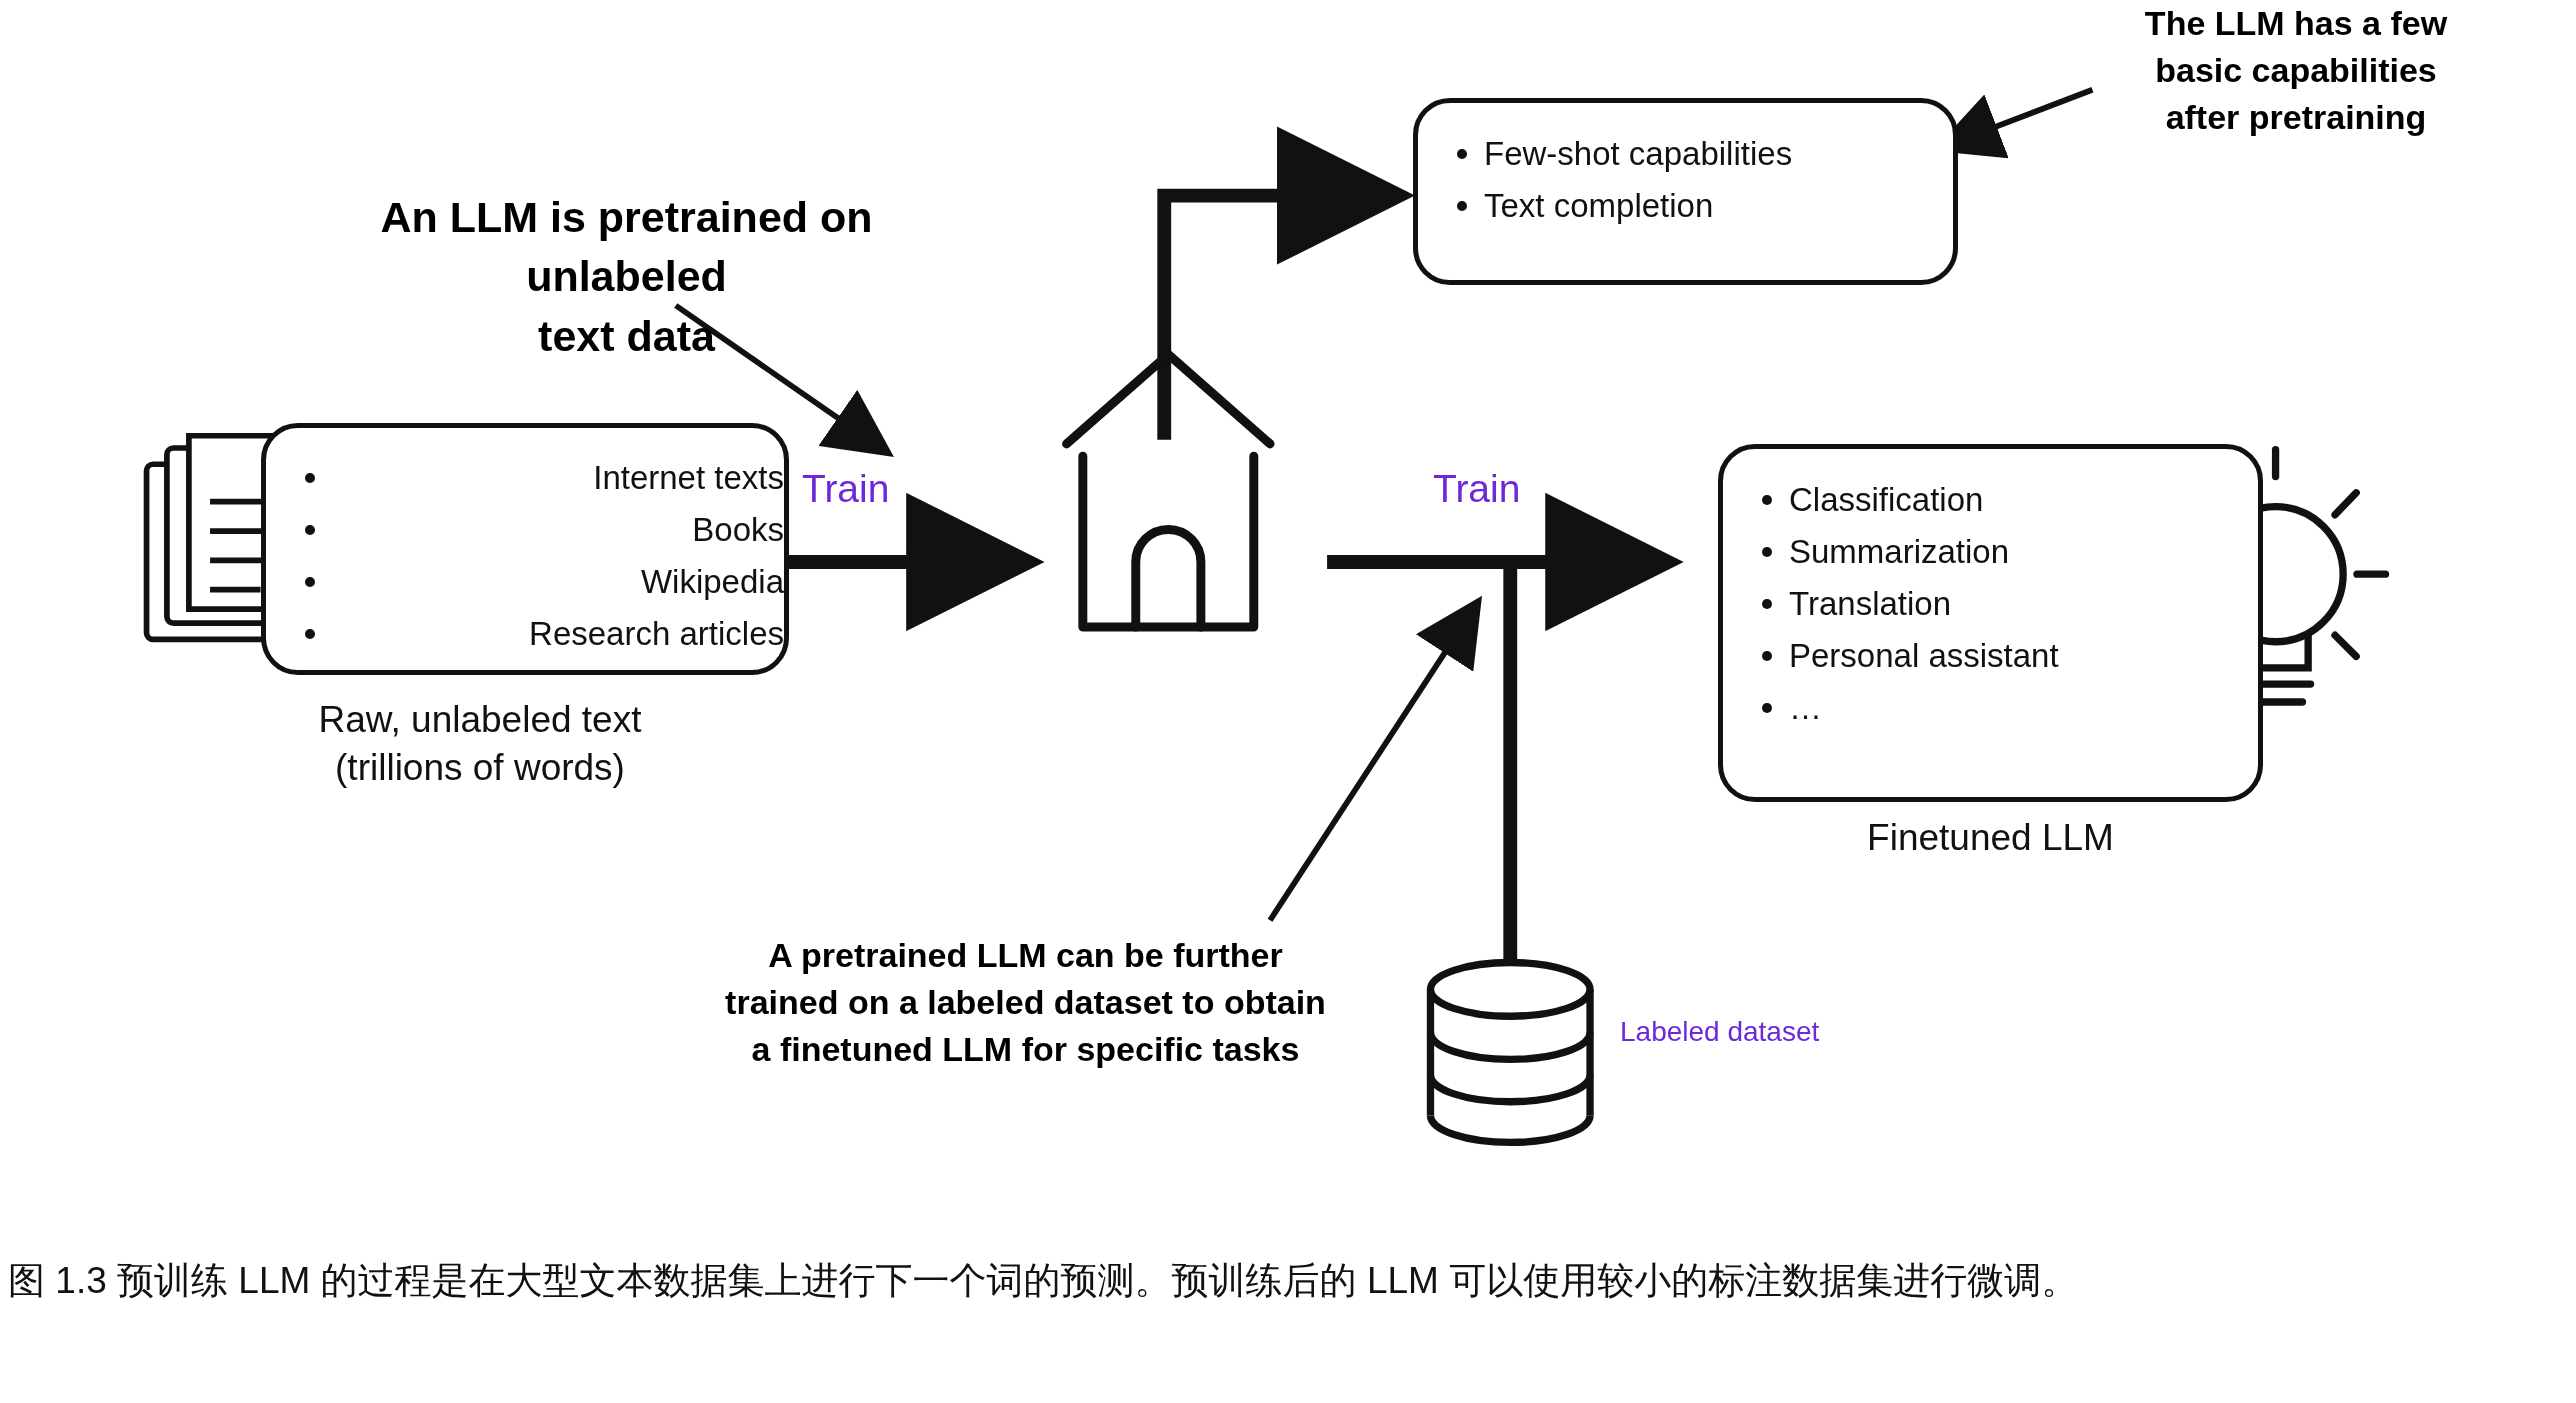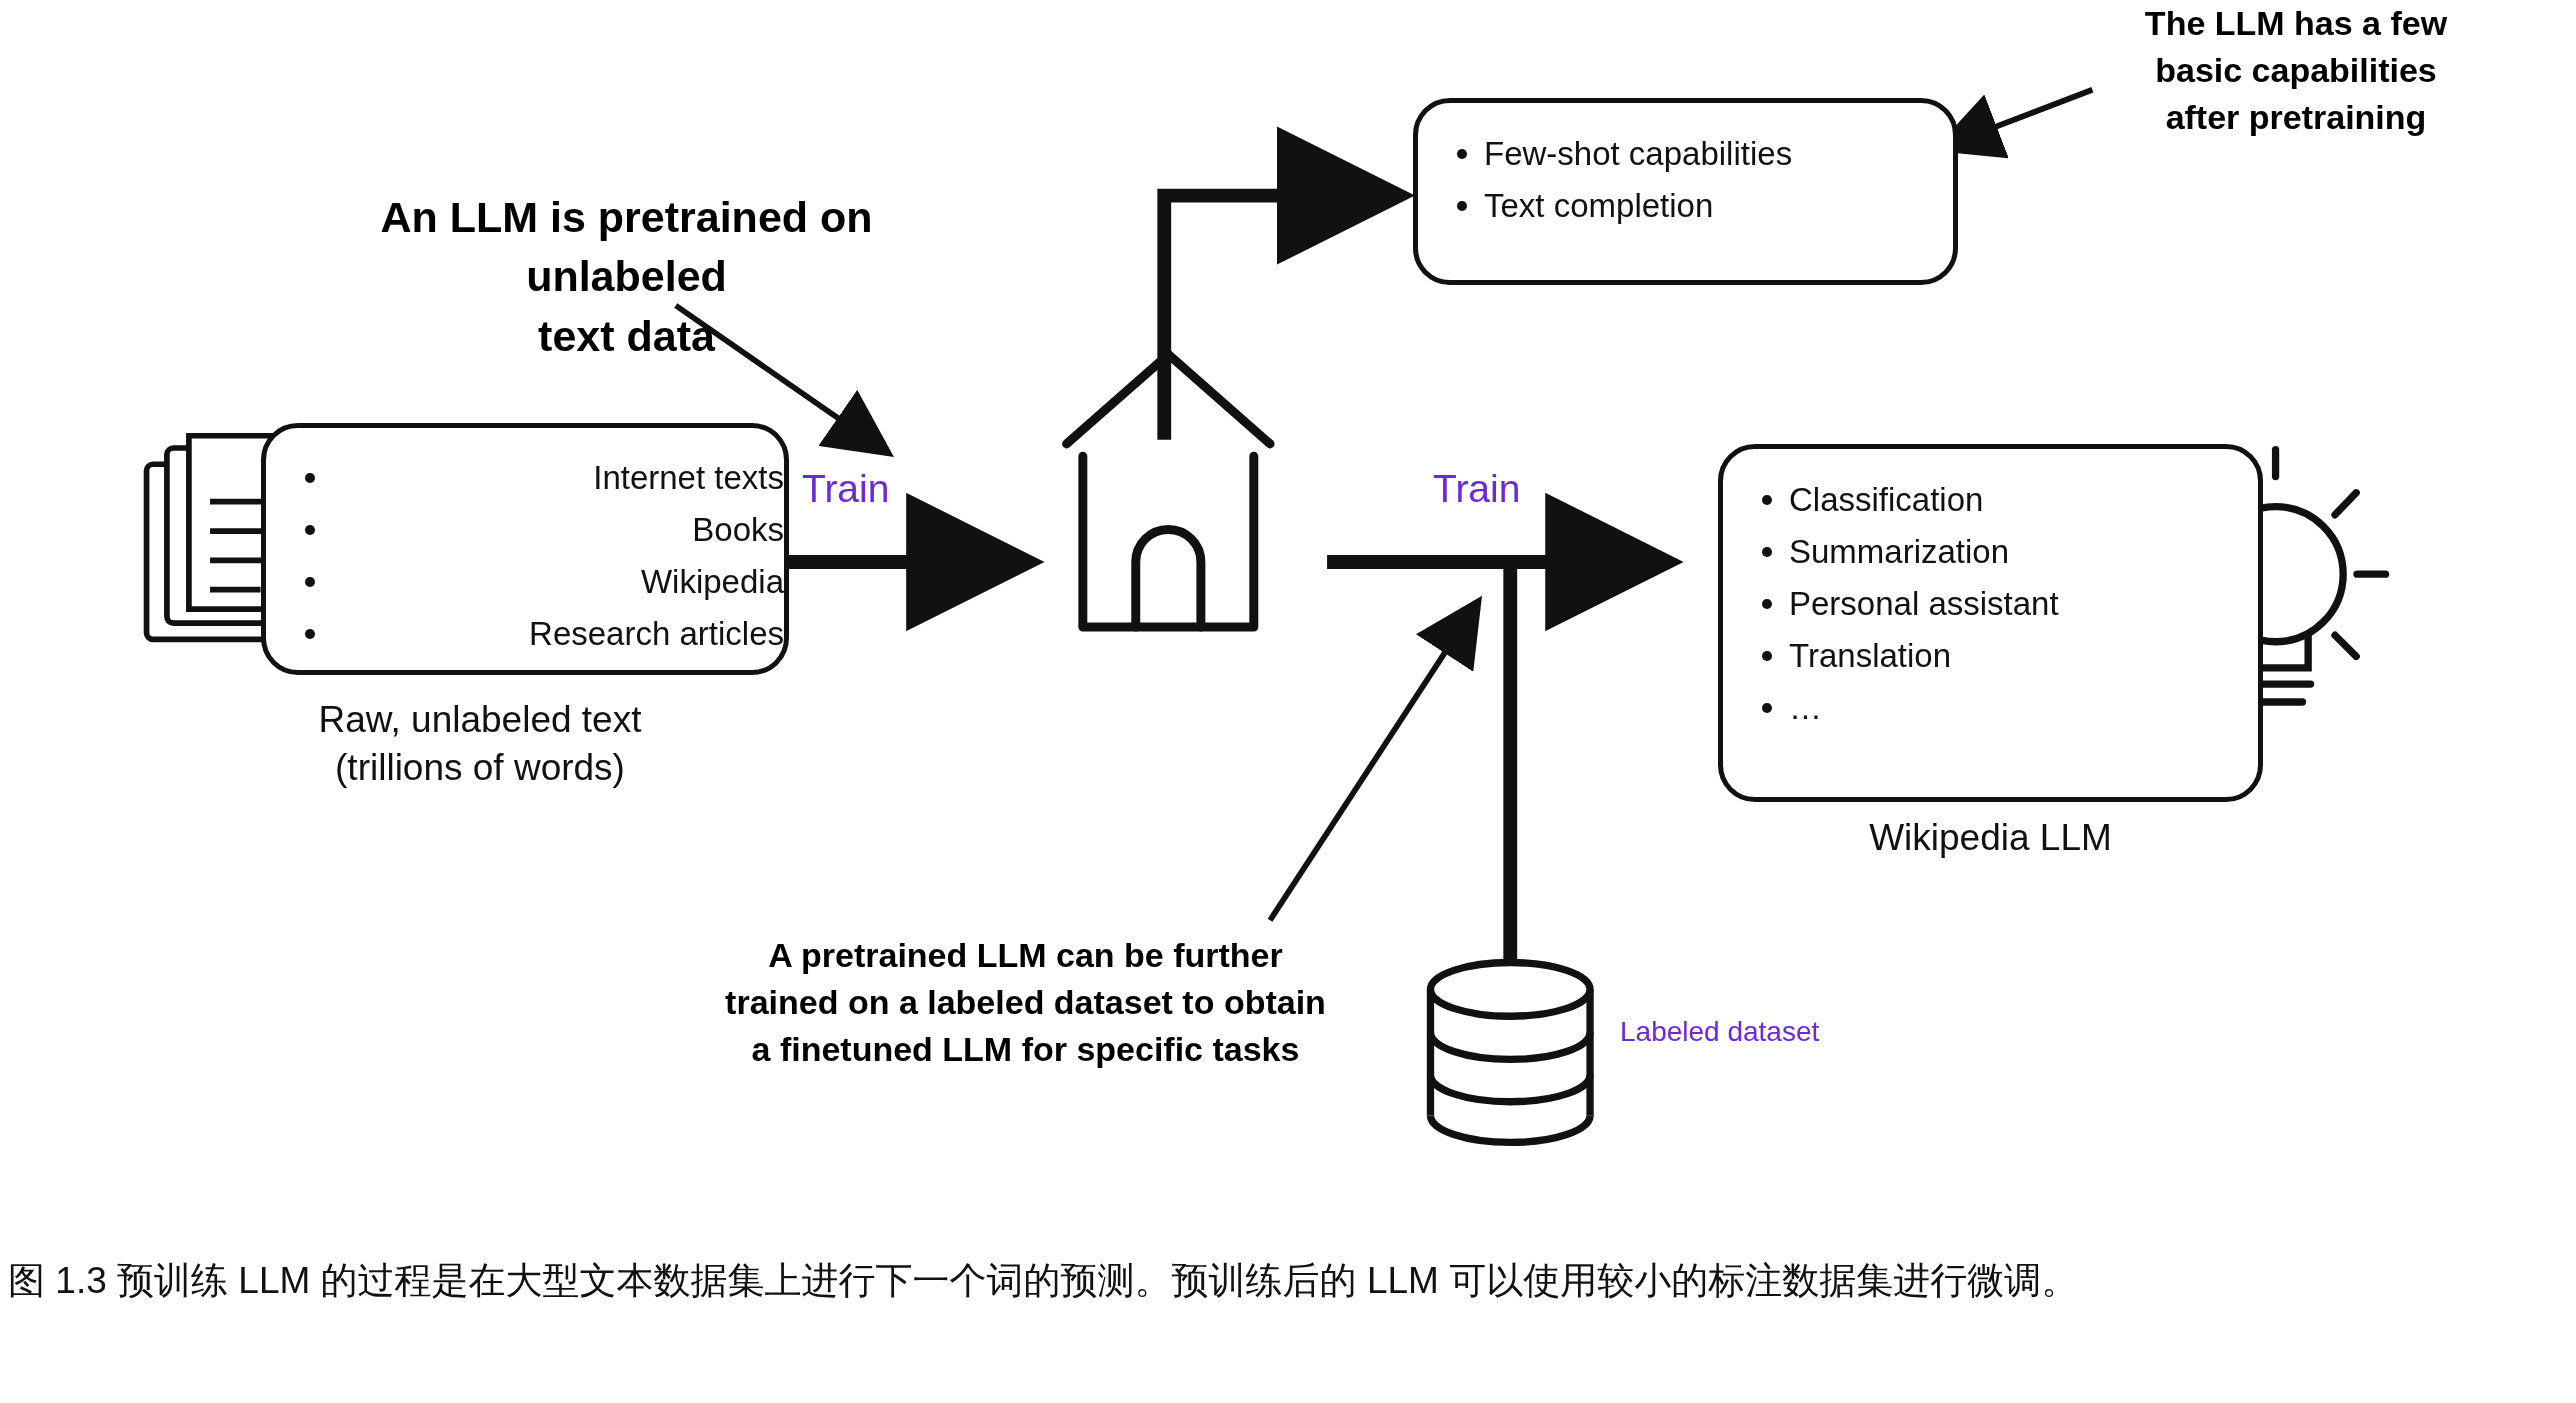--- a/index.html
+++ b/index.html
@@ -221,25 +221,25 @@
     <ul class="bullets" style="margin:34px 0 0 29px;">
       <li>Few-shot capabilities</li>
       <li>Text completion</li>
     </ul>
   </div>
 
   <div class="rbox" style="left:1718px; top:444px; width:545px; height:358px;">
     <ul class="bullets" style="margin:34px 0 0 29px;">
       <li>Classification</li>
       <li>Summarization</li>
+      <li>Translation</li>
       <li>Personal assistant</li>
-      <li>Translation</li>
       <li>…</li>
     </ul>
   </div>
-  <div class="abs caption-label" style="left:1718px; top:814px; width:545px; font-size:37px;">Wikipedia LLM</div>
+  <div class="abs caption-label" style="left:1718px; top:814px; width:545px; font-size:37px;">Finetuned LLM</div>
 
   <div class="abs plain" style="left:1620px; top:1014px; font-size:28px;">Labeled dataset</div>
 
   <div class="fig-caption">图 1.3 预训练 LLM 的过程是在大型文本数据集上进行下一个词的预测。预训练后的 LLM 可以使用较小的标注数据集进行微调。</div>
 
 </div>
 
 
 </body></html>

